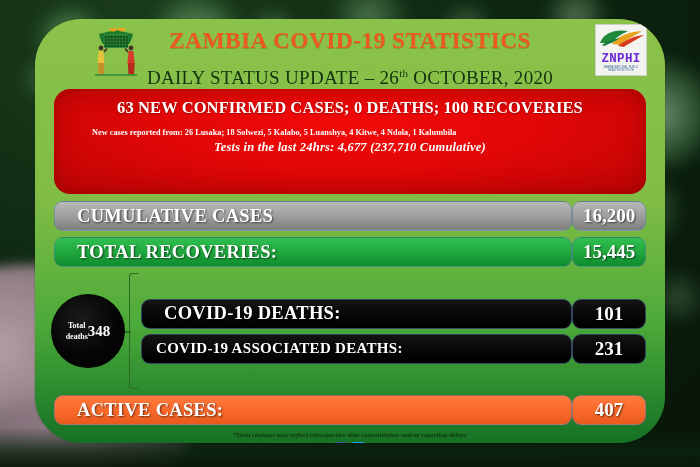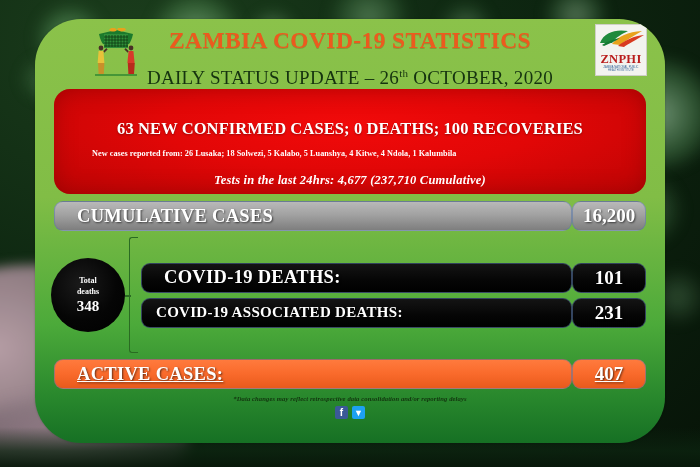--- a/index.html
+++ b/index.html
@@ -99,23 +99,23 @@
   .znphi {
     position: absolute; right: 18px; top: 5px;
     width: 52px; height: 52px;
     background: #f3f3ef;
     border: 1px solid #cfcfc6;
     padding: 3px 2px 2px;
     text-align: center;
   }
   .znphi .emblem { height: 20px; }
   .znphi .zname {
-    font-family: Liberation Serif, serif;
+    font-family: Liberation Mono, monospace;
     font-weight: bold; font-size: 12.5px; letter-spacing: .3px;
-    color: #b91c1c; line-height: 14px;
+    color: #6d28d9; line-height: 14px;
   }
   .znphi .ztag {
     font-family: "Liberation Sans", sans-serif;
     font-size: 2.6px; color: #2a5c95; line-height: 3.4px;
     letter-spacing: .1px;
   }
   .title {
     text-align: center;
     font-size: 23.5px; font-weight: bold;
     color: #ec5a1e;
@@ -141,33 +141,31 @@
     box-shadow: inset 0 0 22px rgba(120,0,0,.45);
     padding: 9px 12px 0;
     position: relative;
   }
   .banner h2 {
     text-align: center;
     color: #ffffff;
     font-size: 16.5px; font-weight: bold;
     letter-spacing: .1px;
     text-shadow: 0 1px 2px rgba(0,0,0,.35);
-    margin-top: 21px;
   }
   .banner .detail {
     margin-top: 9px;
     padding-left: 26px;
     color: #ffffff;
     font-size: 8.2px; font-weight: bold;
     line-height: 12.5px;
     letter-spacing: .05px;
   }
   .banner .tests {
     text-align: center;
-    margin-top: 12px;
     color: #ffffff;
     font-size: 12.5px; font-weight: bold; font-style: italic;
     letter-spacing: .2px;
   }
 
   
   .stats {
     position: relative;
     margin: 7px 0 0;
     padding: 0 19px;
@@ -196,35 +194,35 @@
     border-radius: 9px;
     display: flex; align-items: center; justify-content: center;
     font-size: 19px; font-weight: bold;
     color: #ffffff;
     text-shadow: 1px 1px 2px rgba(0,0,0,.6);
     border: 1px solid rgba(90,120,170,.55);
   }
   .grey { background: linear-gradient(to bottom, #b9b9b9 0%, #a2a2a2 45%, #7e7e7e 100%); }
   .greenbox { background: linear-gradient(to bottom, #2fc04f 0%, #21a83f 50%, #0f8c2e 100%); }
   .black { background: linear-gradient(to bottom, #141414 0%, #050505 60%, #000 100%); }
-  .orange { background: linear-gradient(to bottom, #ff7a3d 0%, #f96a2b 50%, #e85a1c 100%); text-decoration: underline; }
+  .orange { background: linear-gradient(to bottom, #ff7a3d 0%, #f96a2b 50%, #e85a1c 100%); }
 
   
   .deaths-wrap {
     position: relative;
     display: flex; align-items: center;
     margin-bottom: 6px;
   }
   .circle {
     flex: 0 0 74px;
     width: 74px; height: 74px;
     border-radius: 50%;
     background: radial-gradient(circle at 40% 35%, #1a1a1a 0%, #050505 55%, #000 100%);
     color: #fff;
-    display: flex; flex-direction: column;
+    display: flex; 
     align-items: center; justify-content: center;
     margin-left: -3px;
   }
   .circle .c-lab {
     font-size: 8px; font-weight: bold; line-height: 11px;
     text-align: center;
   }
   .circle .c-num {
     font-size: 15px; font-weight: bold;
     text-shadow: 1px 1px 2px rgba(0,0,0,.8);
@@ -354,20 +352,24 @@
       <div class="tests">Tests in the last 24hrs: 4,677 (237,710 Cumulative)</div>
     </div>
 
     <div class="stats">
 
       <div class="row">
         <div class="lbl grey">CUMULATIVE CASES</div>
         <div class="val grey">16,200</div>
       </div>
 
+      <div class="row">
+        <div class="lbl greenbox">TOTAL RECOVERIES:</div>
+        <div class="val greenbox">15,445</div>
+      </div>
 
       <div class="deaths-wrap">
         <div class="circle">
           <div class="c-lab">
             <div>Total</div>
             <div>deaths</div>
           </div>
           <div class="c-num">348</div>
         </div>
         <div class="bracket"></div>

